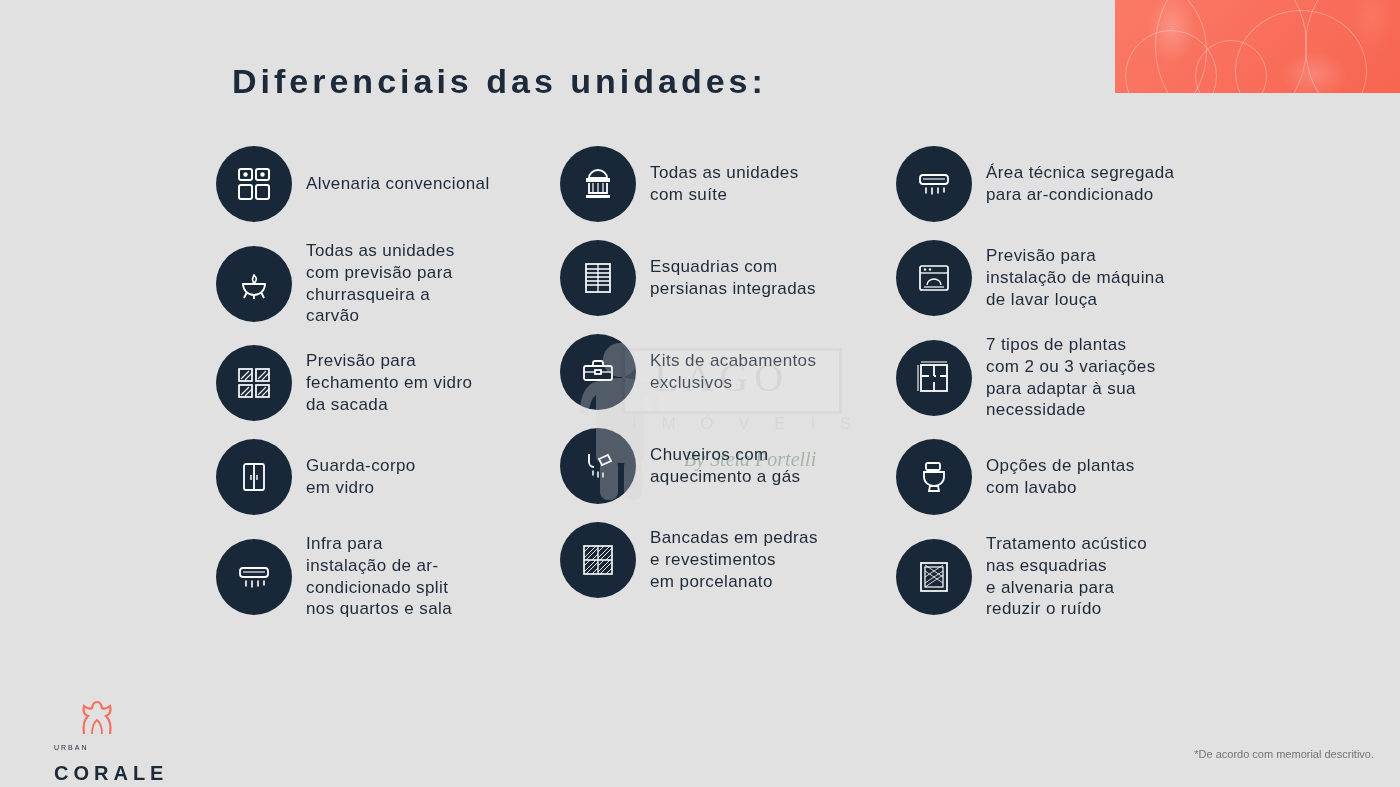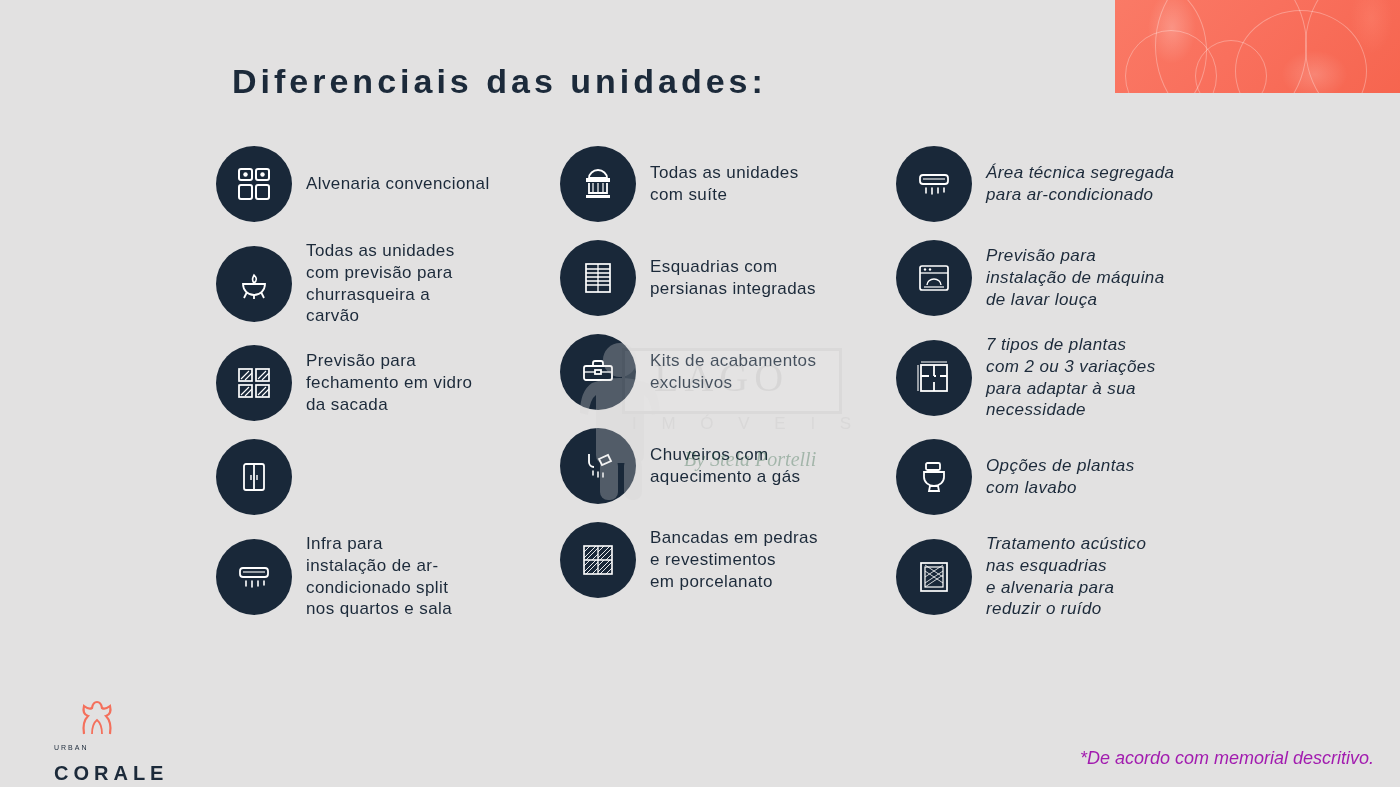--- a/index.html
+++ b/index.html
@@ -47,21 +47,21 @@
     color: #1c2a3a;
     white-space: nowrap;
   }
   
   .column {
     position: absolute;
     width: 340px;
   }
   #col-1 { left: 216px; top: 146px; }
   #col-2 { left: 560px; top: 146px; }
-  #col-3 { left: 896px; top: 146px; font-style: italic; }
+  #col-3 { left: 896px; top: 146px; }
 
   .feature {
     display: flex;
     align-items: center;
     margin-bottom: 18px;
   }
   .bullet {
     flex: 0 0 auto;
     width: 76px;
     height: 76px;
@@ -158,23 +158,22 @@
     letter-spacing: 5px;
     color: #1c2a3a;
     font-weight: bold;
     margin-top: 11px;
   }
   
   #footnote {
     position: absolute;
     right: 26px;
     top: 748px;
-    font-size: 18px;
-    color: #a21caf;
-    font-style: italic;
+    font-size: 11px;
+    color: #737373;
   }
 </style>
 </head>
 <body>
 
 <div id="slide">
 
   <div id="coral-image">
     <div class="vein" style="left:-30px; top:-20px; width:120px; height:140px;"></div>
     <div class="vein" style="left:40px; top:-40px; width:150px; height:170px;"></div>
@@ -235,20 +234,22 @@
     </div>
 
     <div class="feature">
       <div class="bullet">
         <svg width="40" height="40" viewBox="0 0 40 40" fill="none" stroke="#ffffff" stroke-width="1.8">
           <rect x="10" y="7" width="20" height="26" rx="2"></rect>
           <path d="M20 7 v26"></path>
           <path d="M17 18 v5 M23 18 v5" stroke-width="1.4"></path>
         </svg>
       </div>
+      <div class="feature-text">Guarda-corpo
+em vidro</div>
     </div>
 
     <div class="feature">
       <div class="bullet">
         <svg width="42" height="42" viewBox="0 0 42 42" fill="none" stroke="#ffffff" stroke-width="1.8">
           <rect x="7" y="12" width="28" height="9" rx="3"></rect>
           <path d="M10 16 h22" stroke-width="1.1"></path>
           <path d="M13 25 v5 M19 25 v6 M25 25 v5 M31 25 v4" stroke-width="1.6" stroke-linecap="round"></path>
         </svg>
       </div>

